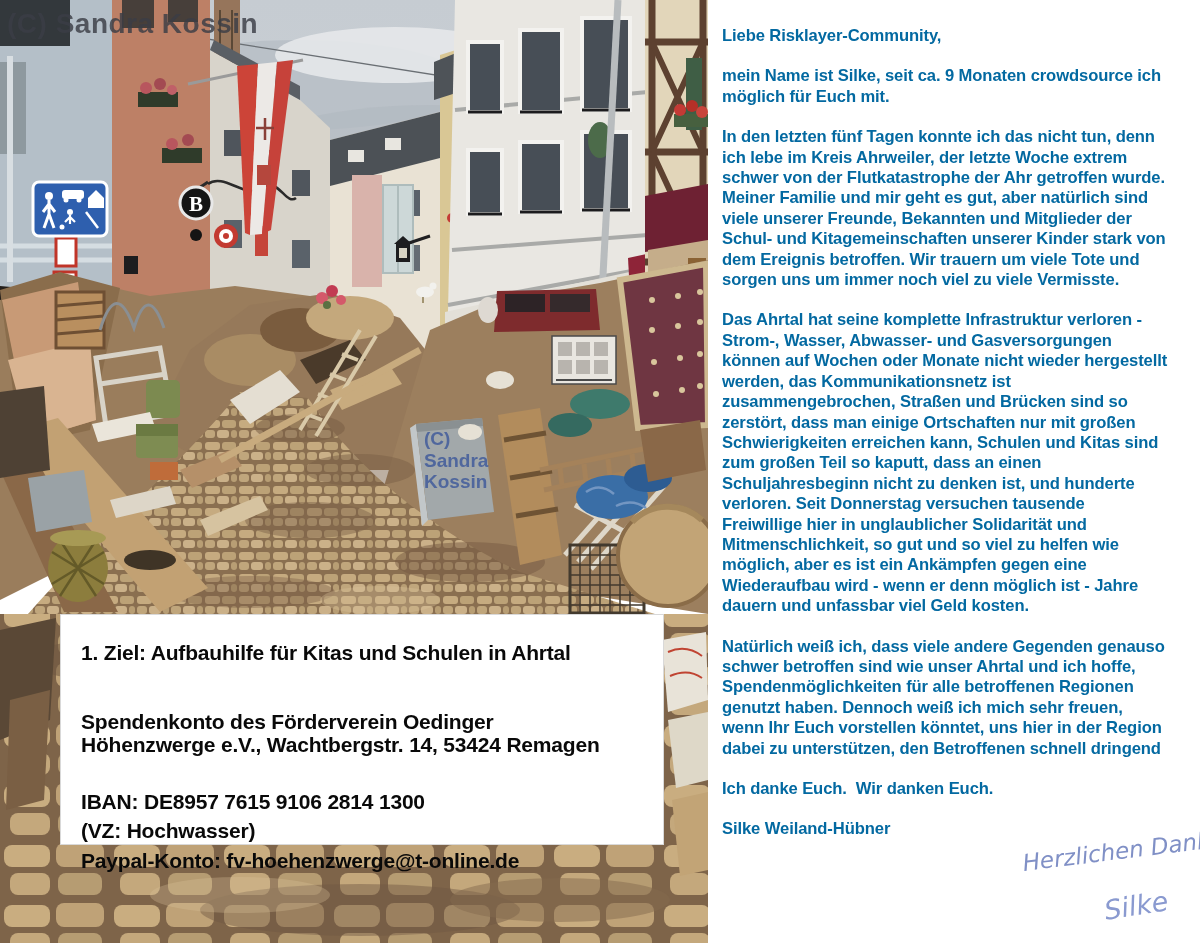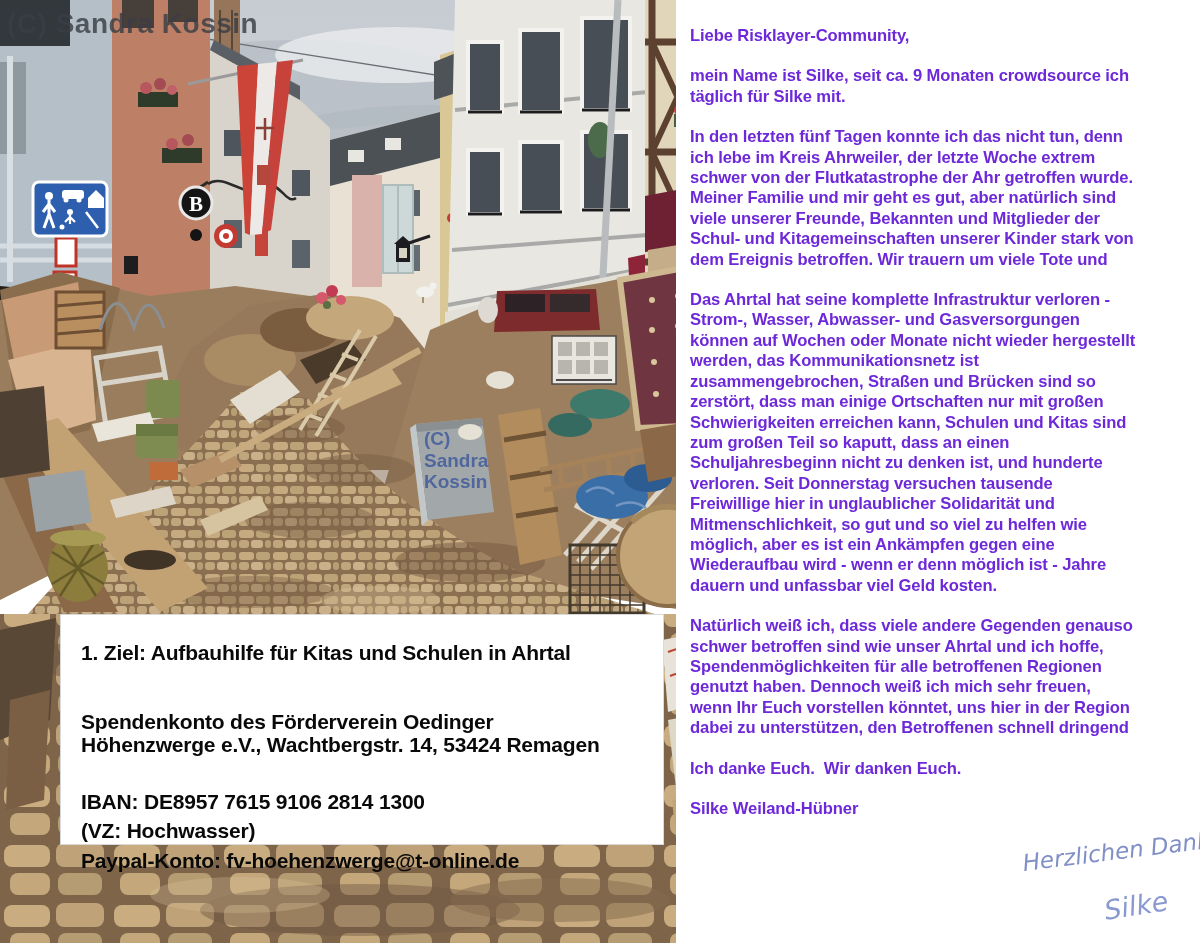--- a/index.html
+++ b/index.html
@@ -10,22 +10,22 @@
   #photo-wrap svg{display:block;}
   .wm-top{position:absolute;left:7px;top:8px;font-size:28px;font-weight:bold;
           color:rgba(58,61,70,0.82);letter-spacing:0.5px;white-space:nowrap;}
   .wm-mid{position:absolute;left:424px;top:428px;font-size:19px;font-weight:bold;
           color:rgba(56,84,154,0.78);line-height:21.5px;white-space:nowrap;}
   .info-box{position:absolute;left:60px;top:614px;width:604px;height:231px;background:#ffffff;
             border:1px solid #d9d9d9;box-sizing:border-box;}
   .info-line{position:absolute;left:20px;white-space:nowrap;font-weight:bold;color:#090909;
              font-size:21px;letter-spacing:-0.2px;}
   
-  #letter{position:absolute;left:676px;top:0;width:492px;height:943px;background:#ffffff;
-          padding:26px 6px 0 14px;box-sizing:border-box;color:#6d28d9;}
+  #letter{position:absolute;left:708px;top:0;width:492px;height:943px;background:#ffffff;
+          padding:26px 6px 0 14px;box-sizing:border-box;color:#0369a1;}
   #letter .para{margin:0 0 20px 0;}
   #letter .tline{font-size:16.6px;font-weight:bold;line-height:20.4px;white-space:nowrap;
                  letter-spacing:-0.1px;}
   .handwrite{position:absolute;font-family:"DejaVu Sans",sans-serif;font-style:italic;
              color:#8090c6;white-space:nowrap;}
   #hw-thanks{left:1022px;top:838px;font-size:23px;transform:rotate(-7deg);}
   #hw-name{left:1104px;top:890px;font-size:27px;transform:rotate(-9deg);color:#8a9ad0;}
 </style>
 </head>
 <body>
@@ -396,30 +396,31 @@
     </div>
   </div>
 
   <div id="letter">
     <div>
         <div class="para">
           <div class="tline">Liebe Risklayer-Community,</div>
         </div>
         <div class="para">
           <div class="tline">mein Name ist Silke, seit ca. 9 Monaten crowdsource ich</div>
-          <div class="tline">täglich für Silke mit.</div>
+          <div class="tline">möglich für Euch mit.</div>
         </div>
         <div class="para">
           <div class="tline">In den letzten fünf Tagen konnte ich das nicht tun, denn</div>
           <div class="tline">ich lebe im Kreis Ahrweiler, der letzte Woche extrem</div>
           <div class="tline">schwer von der Flutkatastrophe der Ahr getroffen wurde.</div>
           <div class="tline">Meiner Familie und mir geht es gut, aber natürlich sind</div>
           <div class="tline">viele unserer Freunde, Bekannten und Mitglieder der</div>
           <div class="tline">Schul- und Kitagemeinschaften unserer Kinder stark von</div>
           <div class="tline">dem Ereignis betroffen. Wir trauern um viele Tote und</div>
+          <div class="tline">sorgen uns um immer noch viel zu viele Vermisste.</div>
         </div>
         <div class="para">
           <div class="tline">Das Ahrtal hat seine komplette Infrastruktur verloren -</div>
           <div class="tline">Strom-, Wasser, Abwasser- und Gasversorgungen</div>
           <div class="tline">können auf Wochen oder Monate nicht wieder hergestellt</div>
           <div class="tline">werden, das Kommunikationsnetz ist</div>
           <div class="tline">zusammengebrochen, Straßen und Brücken sind so</div>
           <div class="tline">zerstört, dass man einige Ortschaften nur mit großen</div>
           <div class="tline">Schwierigkeiten erreichen kann, Schulen und Kitas sind</div>
           <div class="tline">zum großen Teil so kaputt, dass an einen</div>

